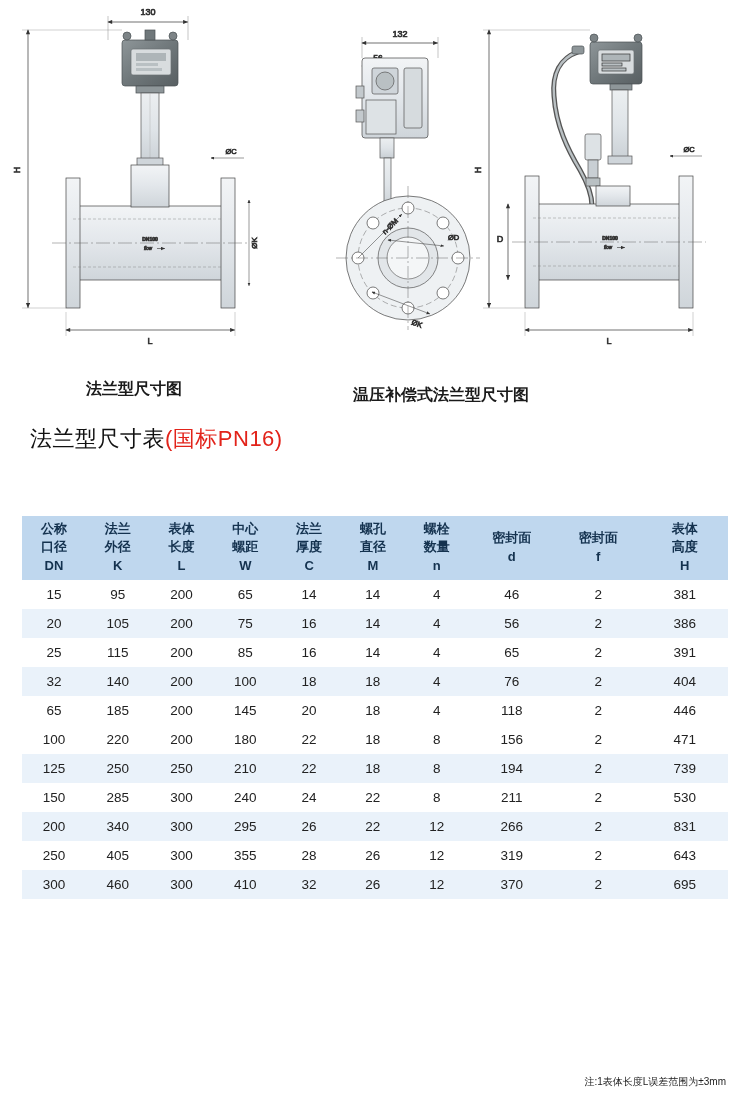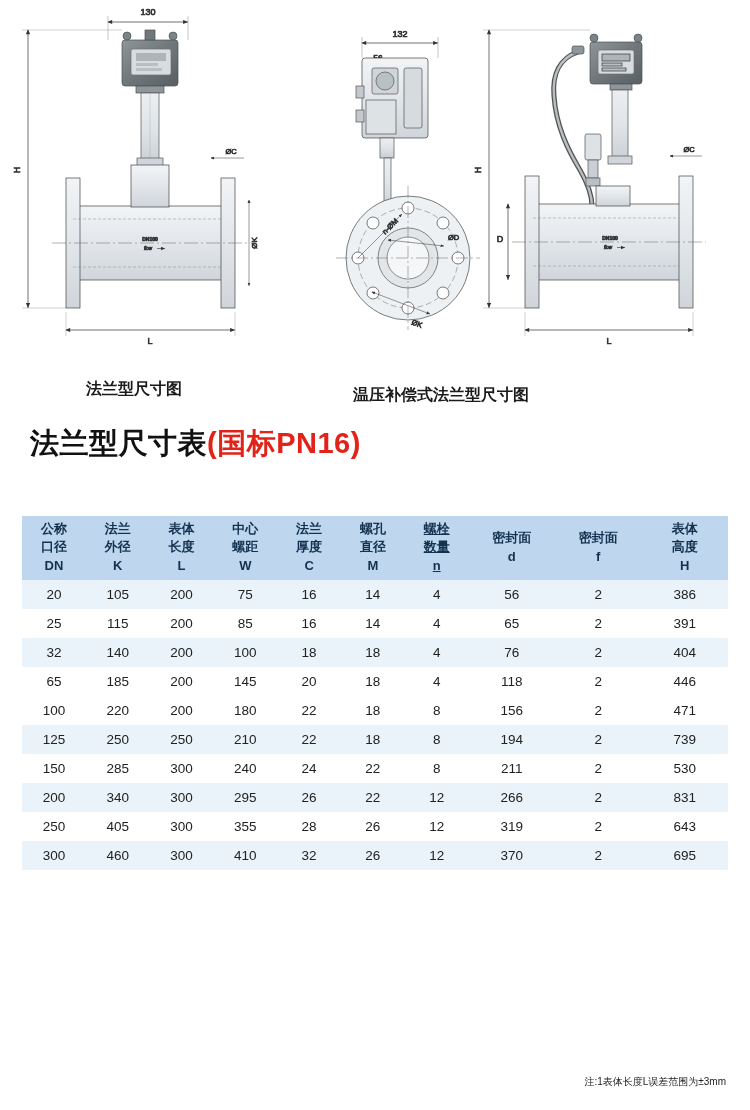--- a/index.html
+++ b/index.html
@@ -37,22 +37,22 @@
     white-space: nowrap;
   }
   .caption.c1 { left: 86px; top: 17px; width: 230px; text-align:left; }
   .caption.c2 { left: 296px; top: 0; width: 290px; text-align:center;margin-top:23px; }
 
   
   .title-wrap {
     position: absolute;
     top: 424px;
     left: 30px;
-    font-size: 29px;
-    font-weight: bold;
+    font-size: 22px;
+    font-weight: normal;
     letter-spacing: 0.5px;
     text-align: center;
   }
   .title-black { color: #111; }
   .title-red { color: #e2231a; }
 
   
   .table-wrap {
     position: absolute;
     top: 480px;
@@ -99,21 +99,21 @@
     font-size: 10px;
     color: #222;
   }
 
   .w0 { width: 62px; }
   .w1 { width: 62px; }
   .w2 { width: 62px; }
   .w3 { width: 62px; }
   .w4 { width: 62px; }
   .w5 { width: 62px; }
-  .w6 { width: 62px; text-decoration: underline; }
+  .w6 { width: 62px; }
   .w7 { width: 84px; }
   .w8 { width: 84px; }
   .w9 { width: 84px; }
 
   text { font-family: "Liberation Sans", sans-serif; }
 </style>
 </head>
 <body>
 
 <div class="drawings">
@@ -360,20 +360,32 @@
           <span class="sym">f</span>
         </th>
         <th class="w9">
           <span>表体</span><br>
           <span>高度</span>
           <span class="sym">H</span>
         </th>
       </tr>
     </thead>
     <tbody>
+      <tr class="odd">
+        <td>15</td>
+        <td>95</td>
+        <td>200</td>
+        <td>65</td>
+        <td>14</td>
+        <td>14</td>
+        <td>4</td>
+        <td>46</td>
+        <td>2</td>
+        <td>381</td>
+      </tr>
       <tr class="even">
         <td>20</td>
         <td>105</td>
         <td>200</td>
         <td>75</td>
         <td>16</td>
         <td>14</td>
         <td>4</td>
         <td>56</td>
         <td>2</td>

